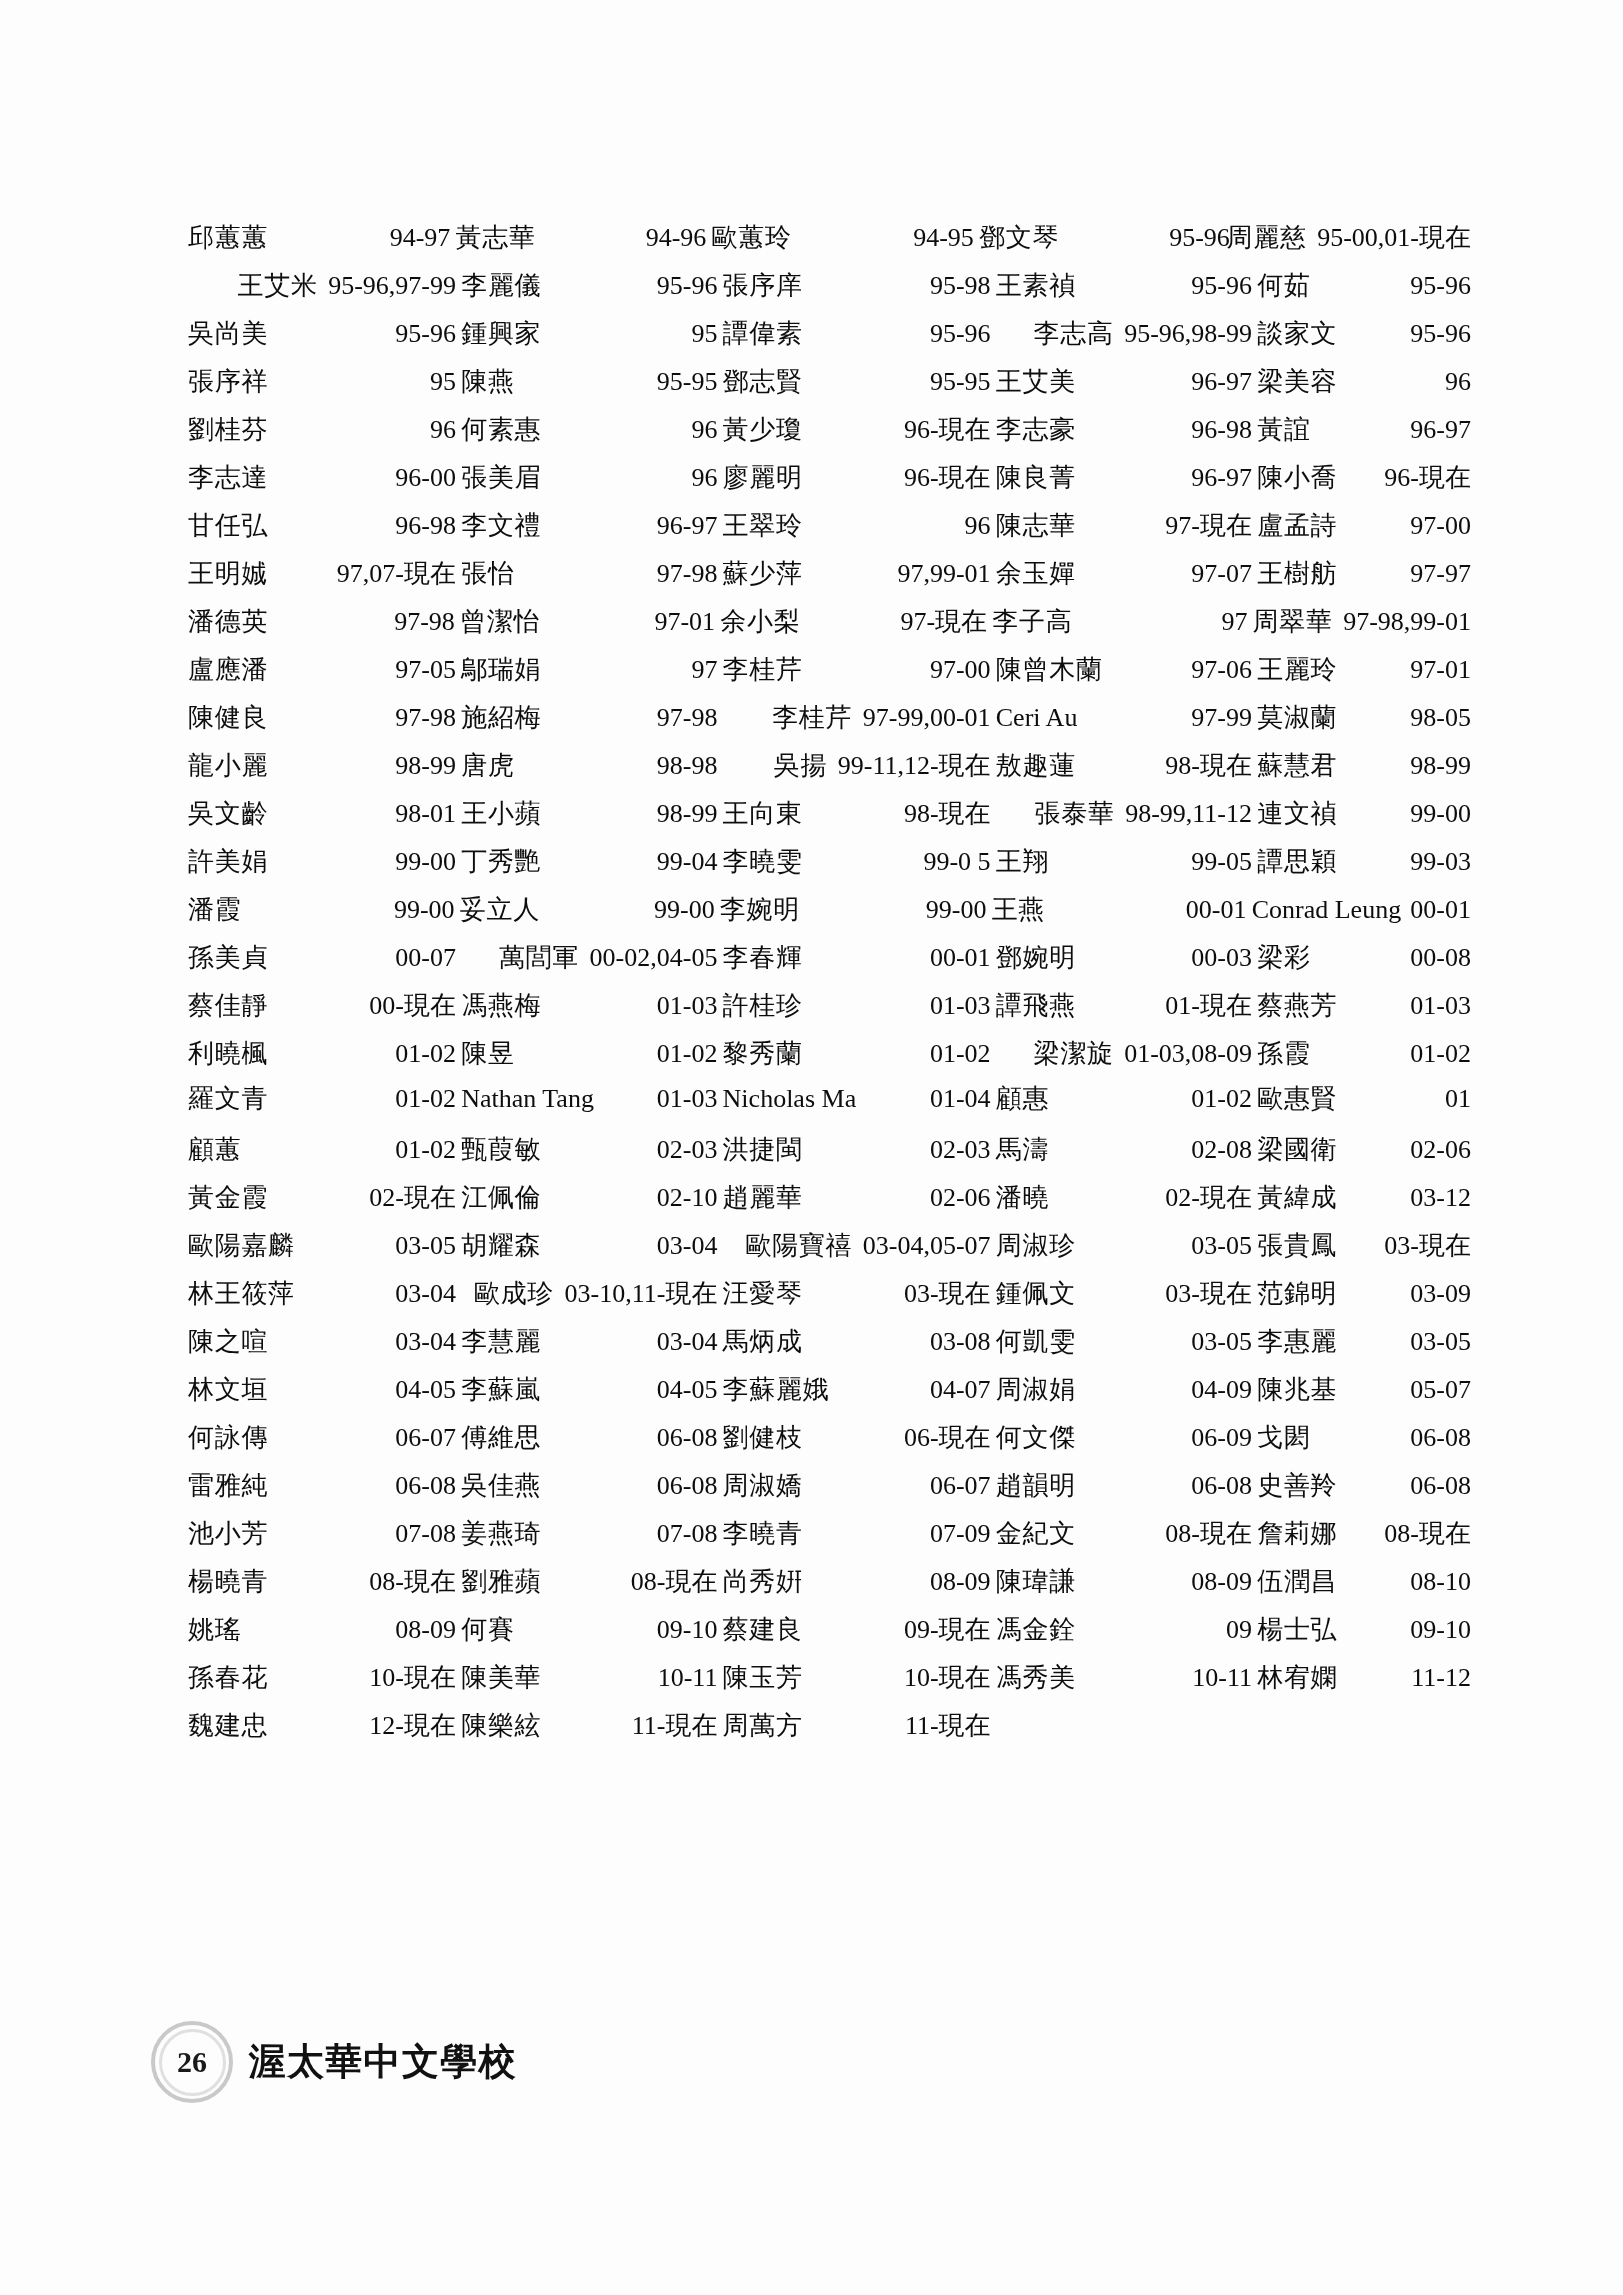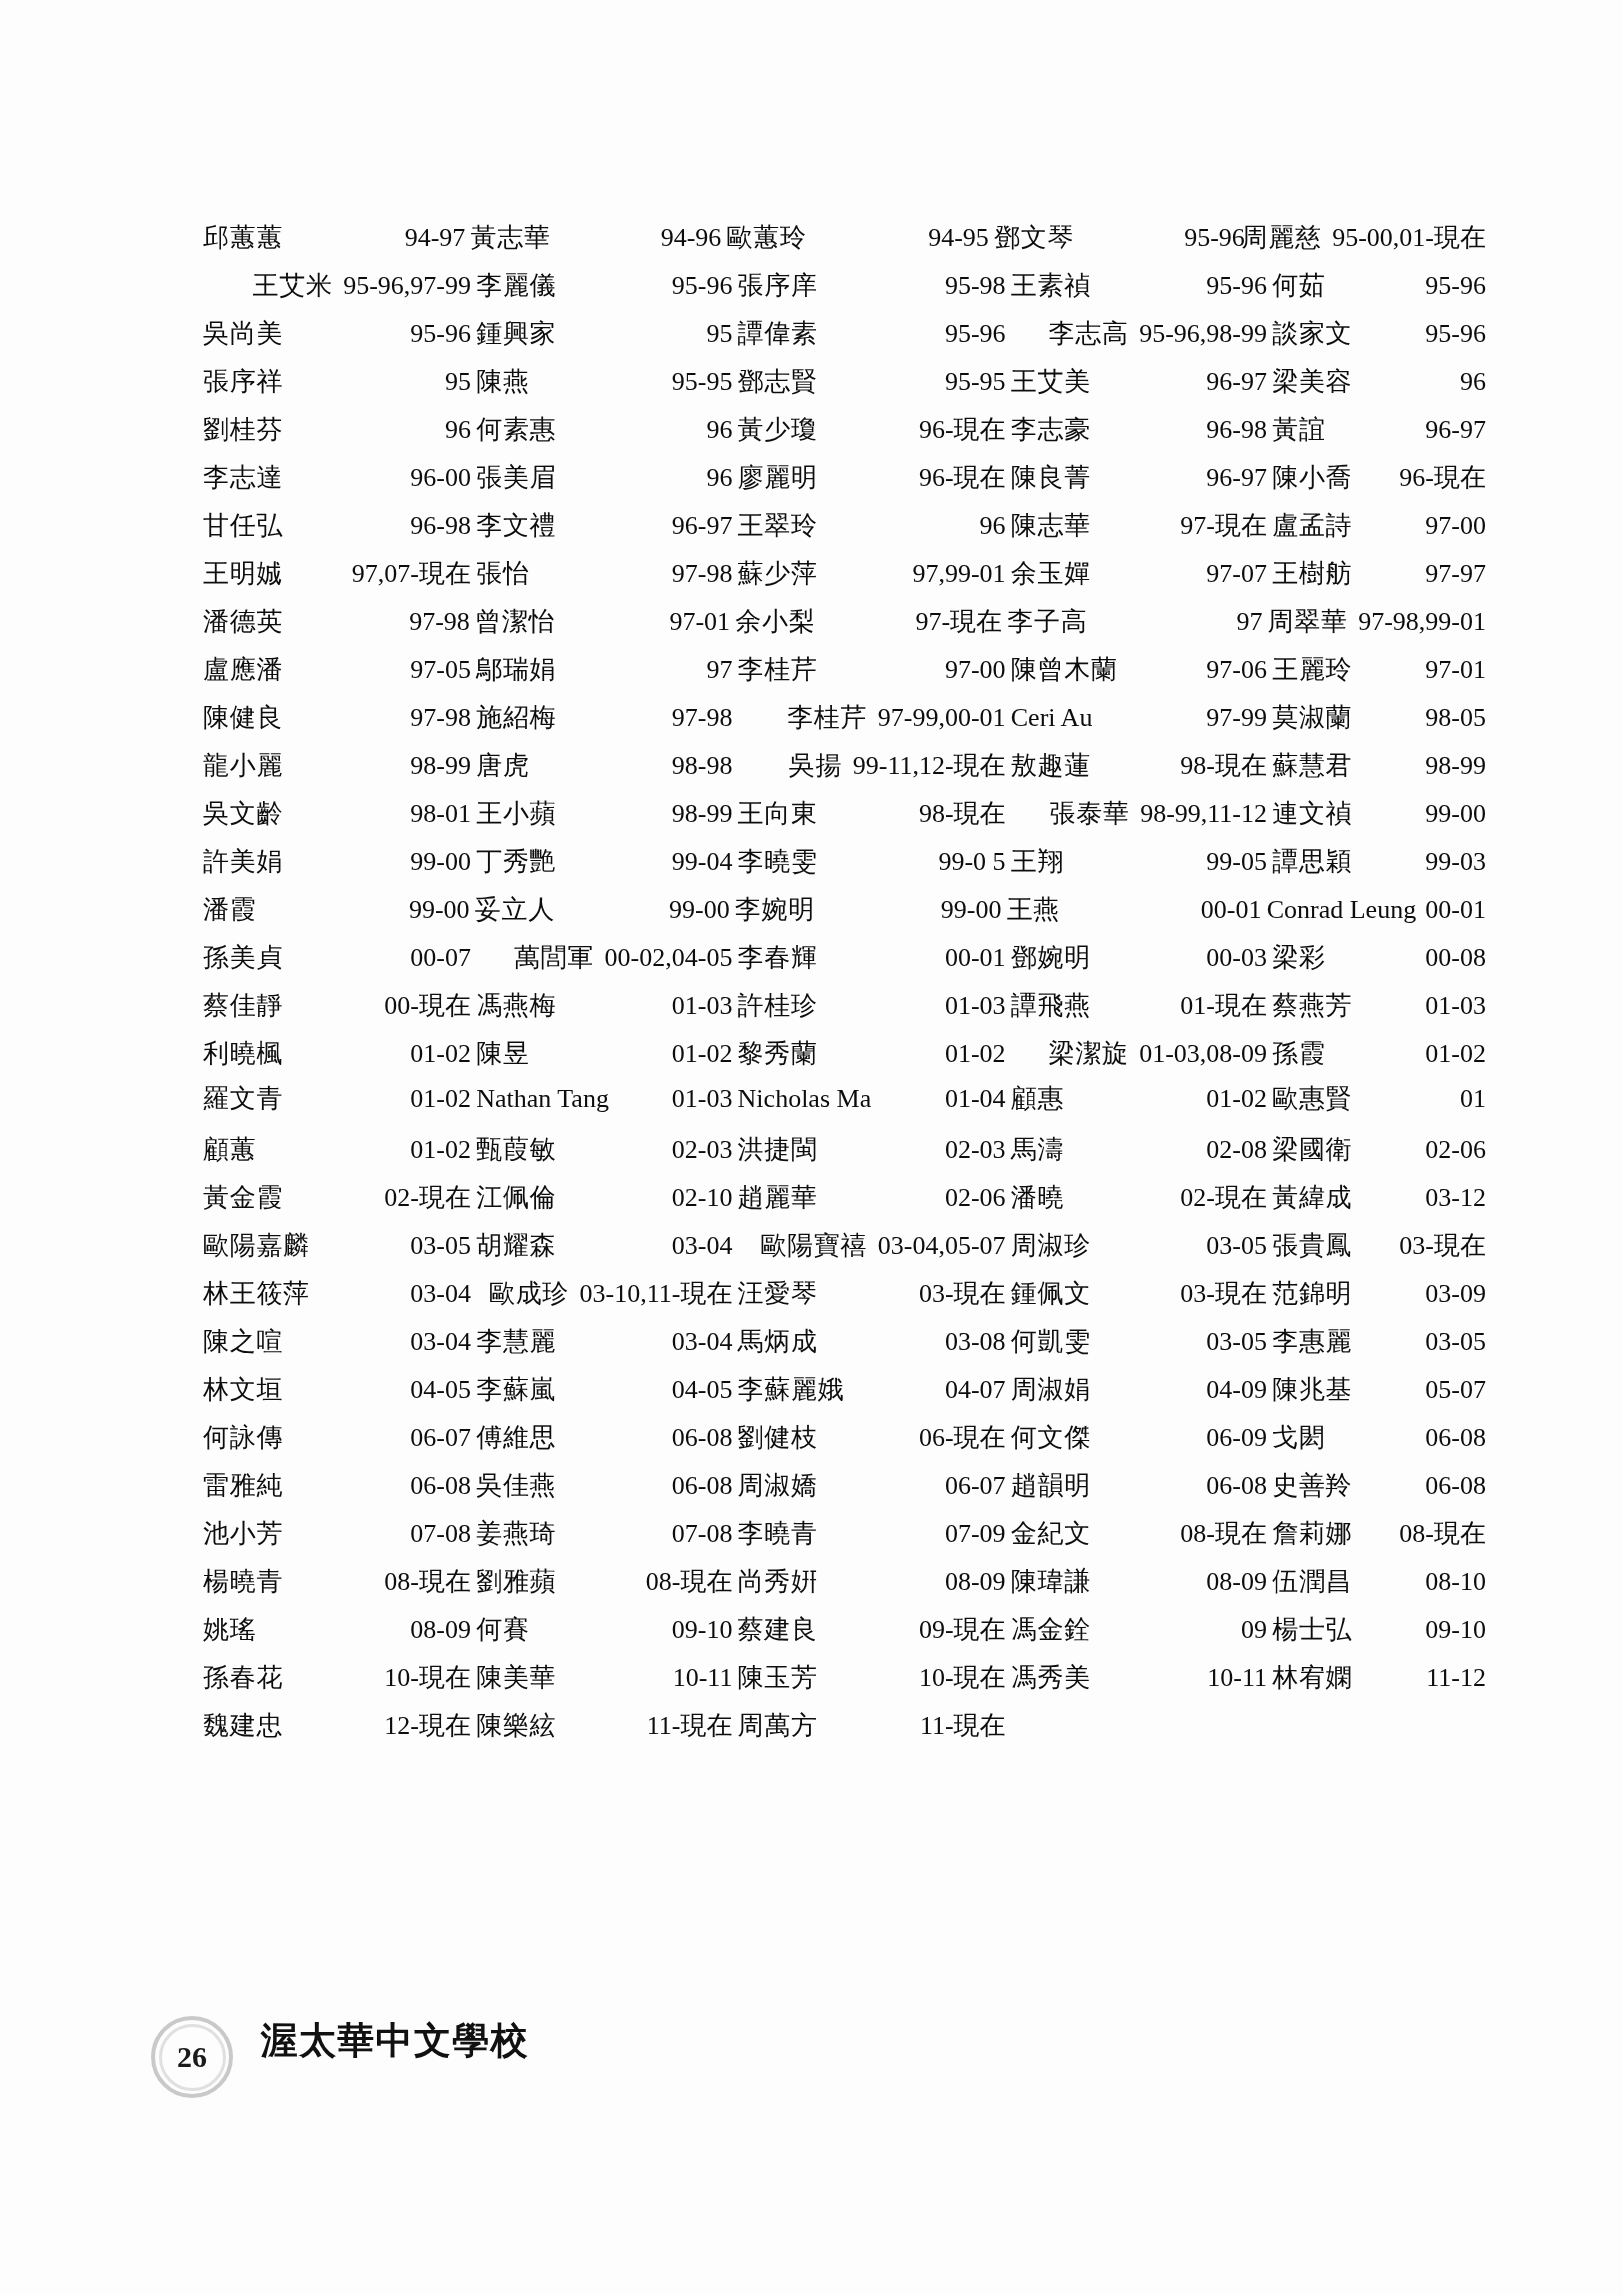--- a/index.html
+++ b/index.html
@@ -17,21 +17,21 @@
   }
   #page {
     position: absolute;
     left: 0; top: 0;
     width: 1623px;
     height: 2295px;
     background: #fdfdfd;
   }
   #content {
     position: absolute;
-    left: 203px;
+    left: 188px;
     top: 209px;
     width: 1283px;
   }
   .row {
     display: flex;
     align-items: baseline;
     height: 48px;
     white-space: nowrap;
   }
   .cell {
@@ -67,21 +67,21 @@
   .cell.empty { visibility: hidden; }
 
   
   #footer {
     position: absolute;
     left: 151px;
     top: 2016px;
     width: 589px;
     height: 92px;
     display: flex;
-    gap: 12px;
+    align-items: center;
   }
   .pg-badge {
     position: relative;
     width: 82px;
     height: 82px;
     flex: 0 0 auto;
   }
   .pg-ring {
     position: absolute;
     left: 0; top: 0;

